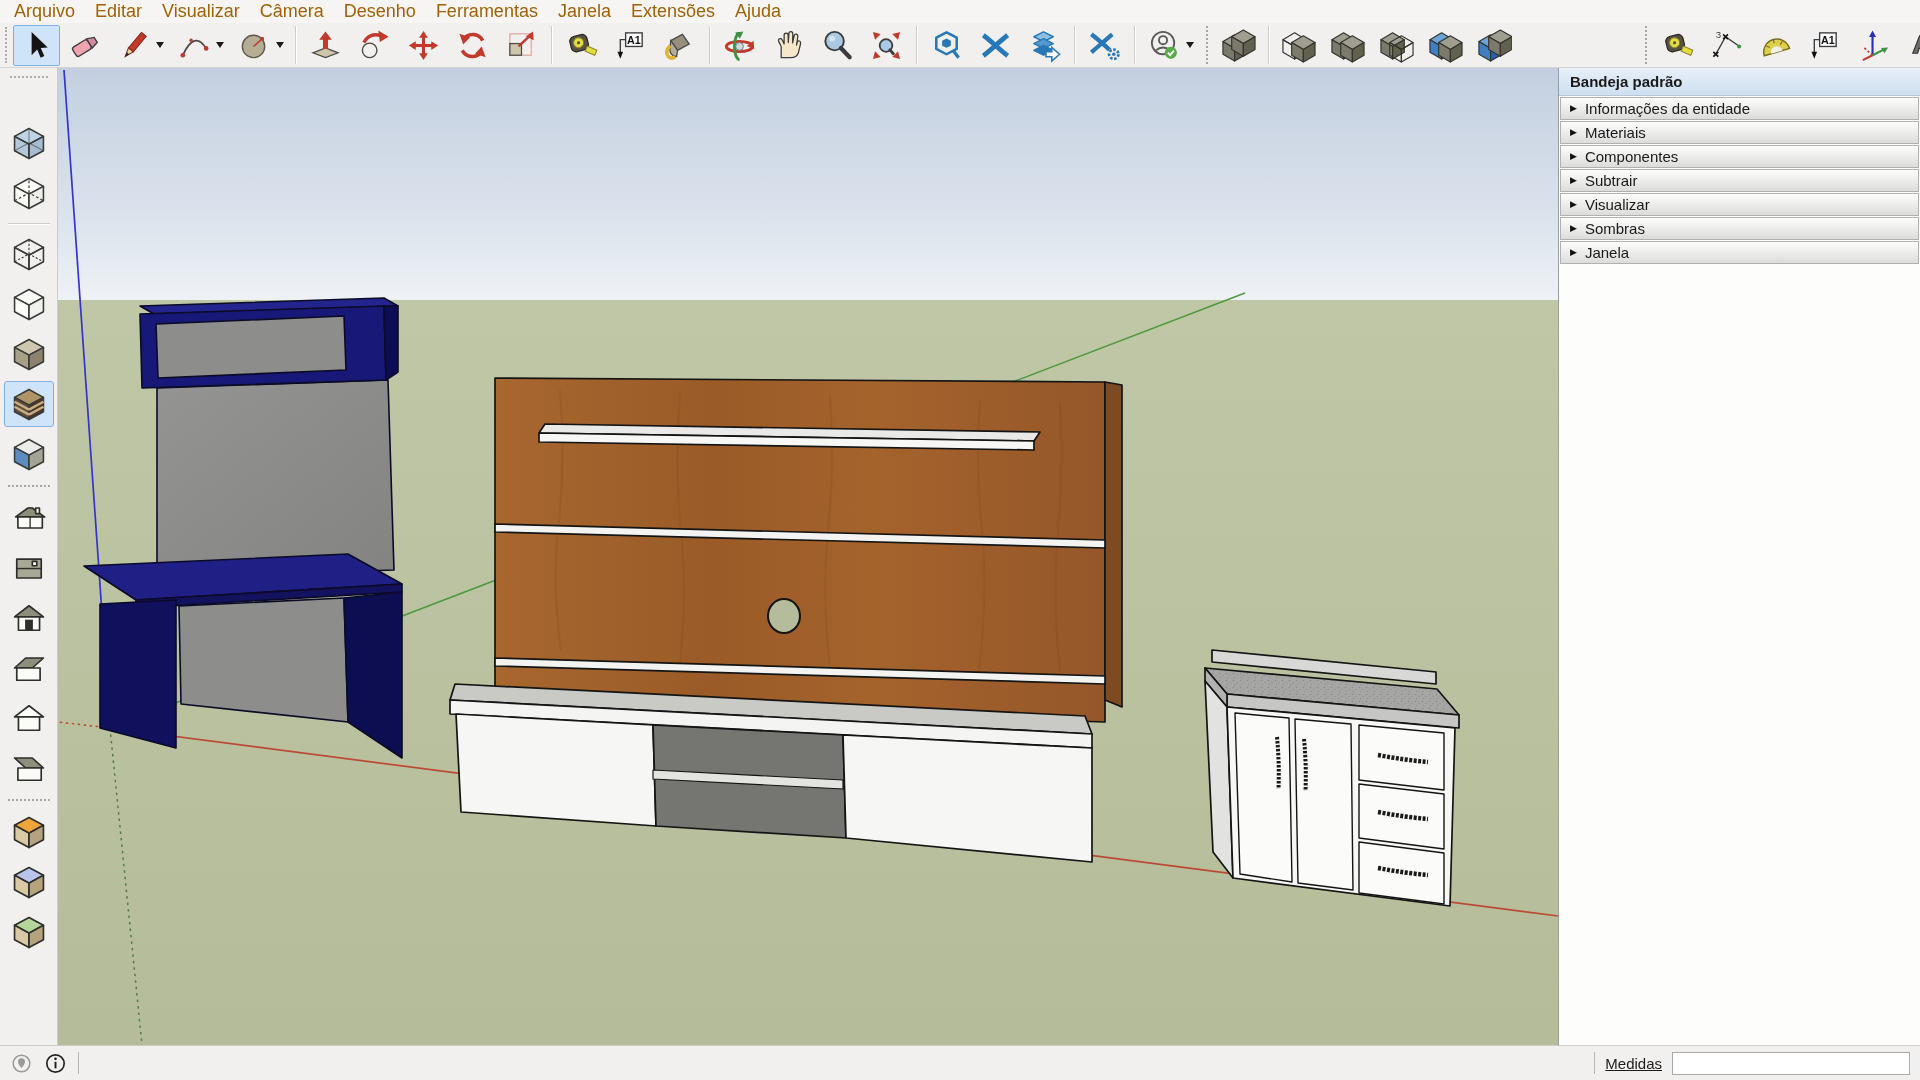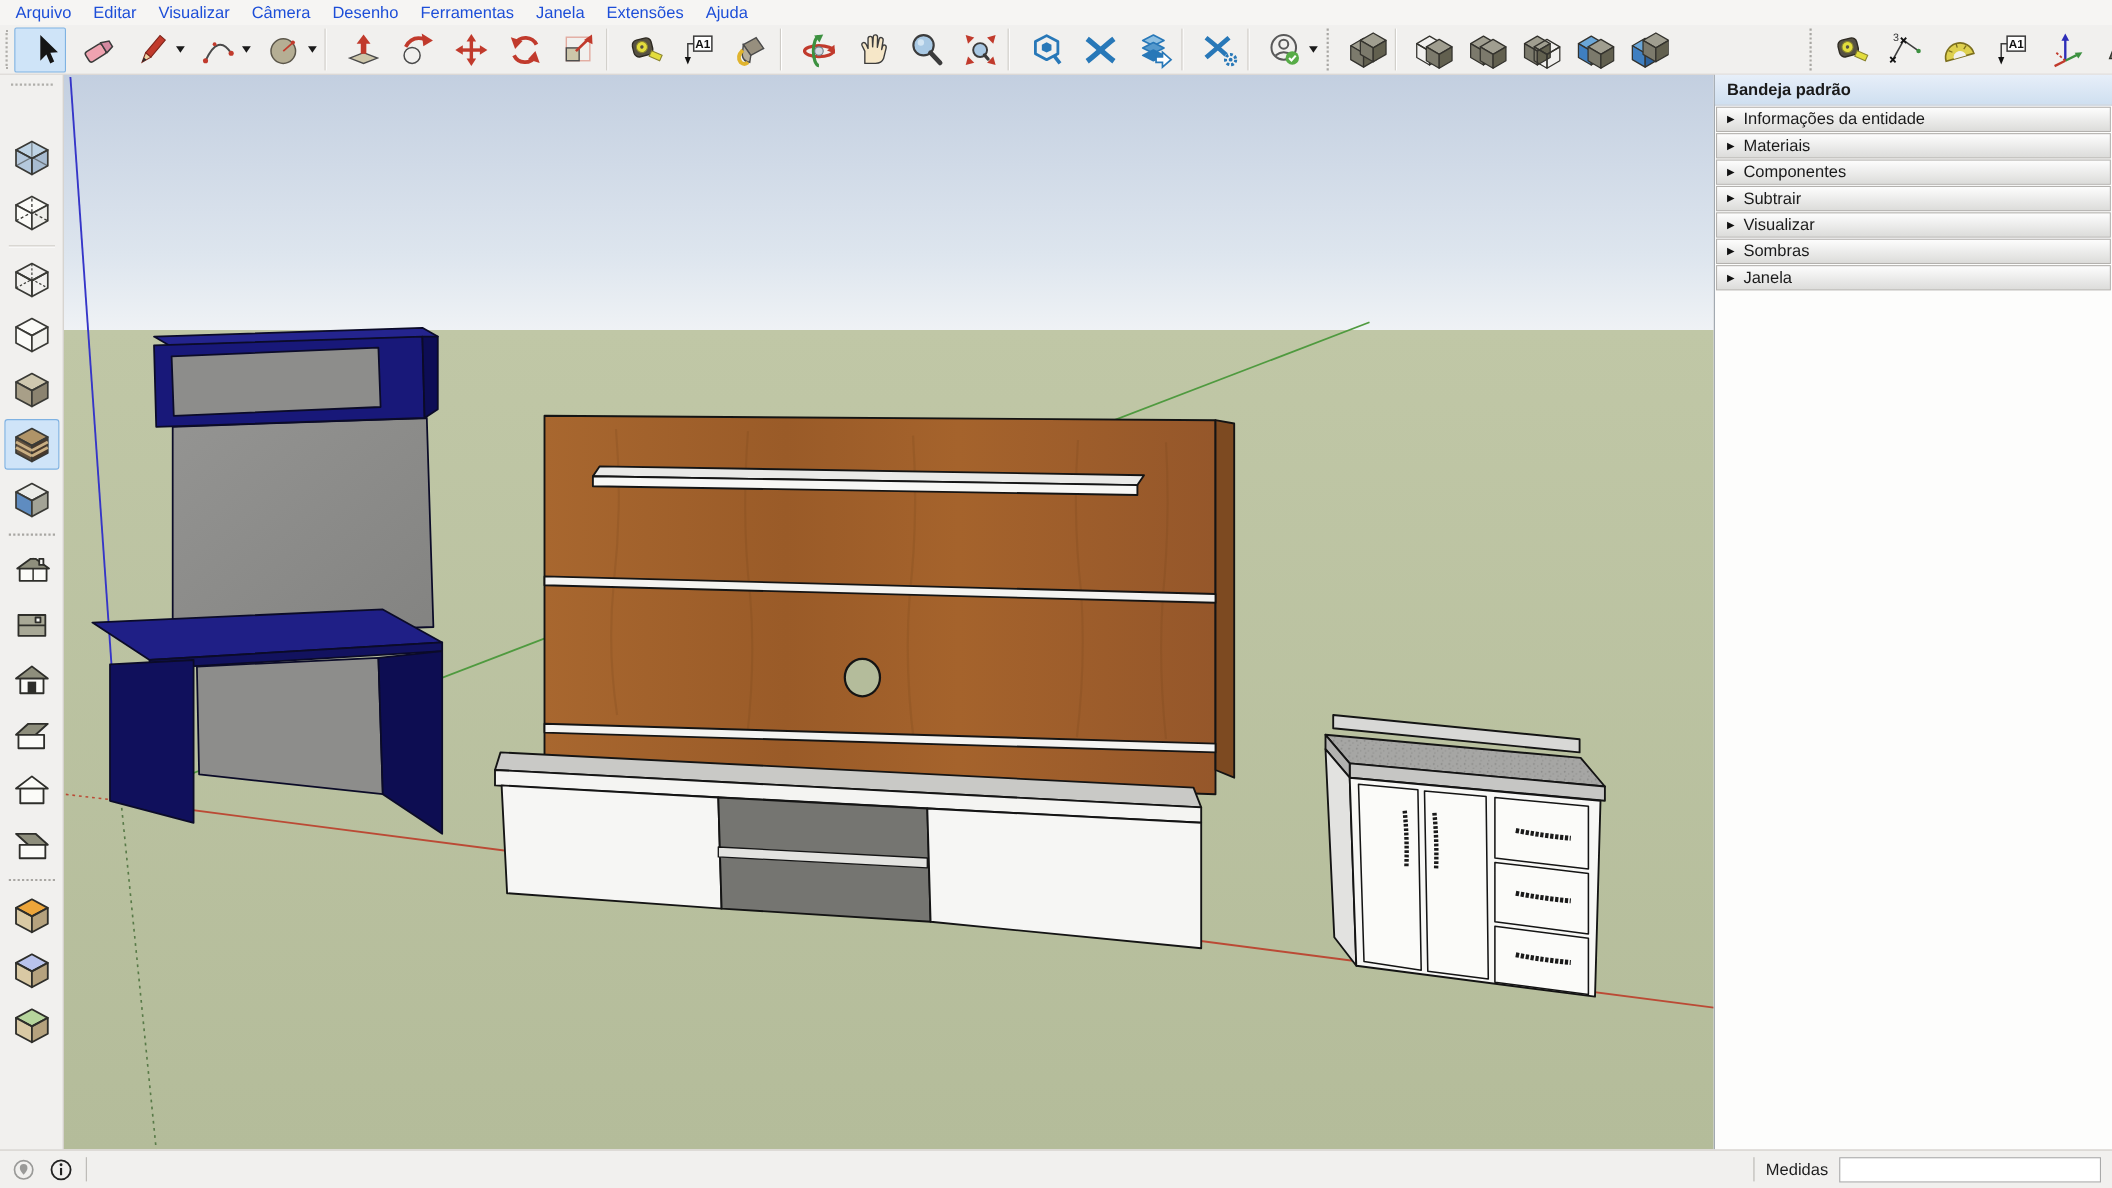--- a/index.html
+++ b/index.html
@@ -1,26 +1,26 @@
 <!DOCTYPE html>
 <html><head>
 <meta charset="utf-8">
 <style>
   html,body{margin:0;padding:0;background:#e8e8e6;}
   *{box-sizing:border-box;font-family:"Liberation Sans",sans-serif;}
   #app{position:relative;width:1920px;height:1080px;background:#f1f0ee;overflow:hidden;}
 
   
   .menubar{position:absolute;left:0;top:0;width:1920px;height:23px;background:#f6f5f3;display:flex;align-items:center;padding-left:4px;}
-  .menu-item{font-size:15px;color:#1d4ed8;padding:0 10px;line-height:23px;cursor:default;}
+  .menu-item{font-size:18px;color:#a16207;padding:0 10px;line-height:23px;cursor:default;}
 
   
   .toolbar{position:absolute;left:0;top:23px;width:1920px;height:45px;background:#f1f0ee;border-bottom:1px solid #d7d4cf;display:flex;align-items:center;padding:0 0 0 2px;overflow:hidden;}
   .grip-v{width:4px;height:36px;border-left:2px dotted #b0aeaa;margin:0 3px;flex:0 0 auto;}
-  .tb-btn{width:47px;height:41px;border:1px solid transparent;background:transparent;display:flex;align-items:center;justify-content:flex-end;padding:0;margin:0 1px;flex:0 0 auto;border-radius:2px;}
+  .tb-btn{width:47px;height:41px;border:1px solid transparent;background:transparent;display:flex;align-items:center;justify-content:center;padding:0;margin:0 1px;flex:0 0 auto;border-radius:2px;}
   .tb-btn svg{width:35px;height:35px;display:block;}
   .tb-btn.with-caret{width:58px;}
   .tb-btn.active{background:#cfe4f8;border-color:#7fb2e2;}
   .caret{width:0;height:0;border-left:4.5px solid transparent;border-right:4.5px solid transparent;border-top:6px solid #1a1a1a;margin-left:4px;}
   .sep-line{width:1px;height:38px;background:#cfccc7;box-shadow:1px 0 0 #ffffff;margin:0 5px;flex:0 0 auto;}
   .sep-dots{width:2px;height:38px;border-left:2px dotted #a8a6a2;margin:0 6px;flex:0 0 auto;}
   .tb-spacer{flex:1 1 auto;}
   .clip-last{margin-right:-26px;}
 
   
@@ -41,21 +41,21 @@
   .tray-title{height:28px;line-height:28px;padding-left:11px;font-size:15px;color:#1a1a1a;background:linear-gradient(#e7eff9,#cfdff0);border-bottom:1px solid #b9c6d4;font-weight:bold;}
   .tray-row{height:23px;margin:1px 1px 1px 1px;background:linear-gradient(#fdfdfd,#dcdcda);border:1px solid #b3b1ae;display:flex;align-items:center;cursor:default;}
   .tray-tri{font-size:9px;color:#111;margin:0 8px 0 9px;line-height:1;}
   .tray-label{font-size:15px;color:#1a1a1a;}
 
   
   .statusbar{position:absolute;left:0;top:1045px;width:1920px;height:35px;background:#f1f0ee;border-top:1px solid #cfccc7;display:flex;align-items:center;}
   .sb-icon{width:25px;height:25px;margin-left:9px;flex:0 0 auto;}
   .sb-sep{width:1px;height:22px;background:#b8b6b2;margin:0 10px;flex:0 0 auto;}
   .sb-hint{font-size:15px;color:#1c1c1c;white-space:nowrap;}
-  .sb-measures-label{font-size:15px;color:#1c1c1c;margin-right:10px;}
+  .sb-measures-label{font-size:15px;color:#1c1c1c;margin-right:10px;text-decoration:underline;}
   .sb-input{width:238px;height:23px;border:1px solid #a9a9a9;background:#fff;margin-right:10px;font-size:14px;padding:0 5px;}
 </style>
 </head>
 <body>
 
 <div id="app">
 
   <div class="menubar" id="menubar">
       <div class="menu-item">Arquivo</div>
       <div class="menu-item">Editar</div>

